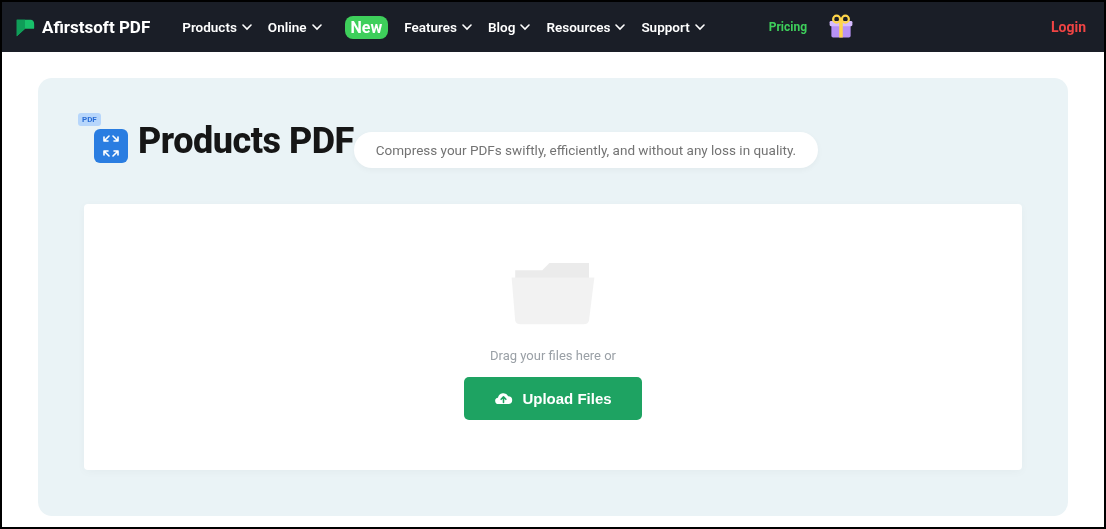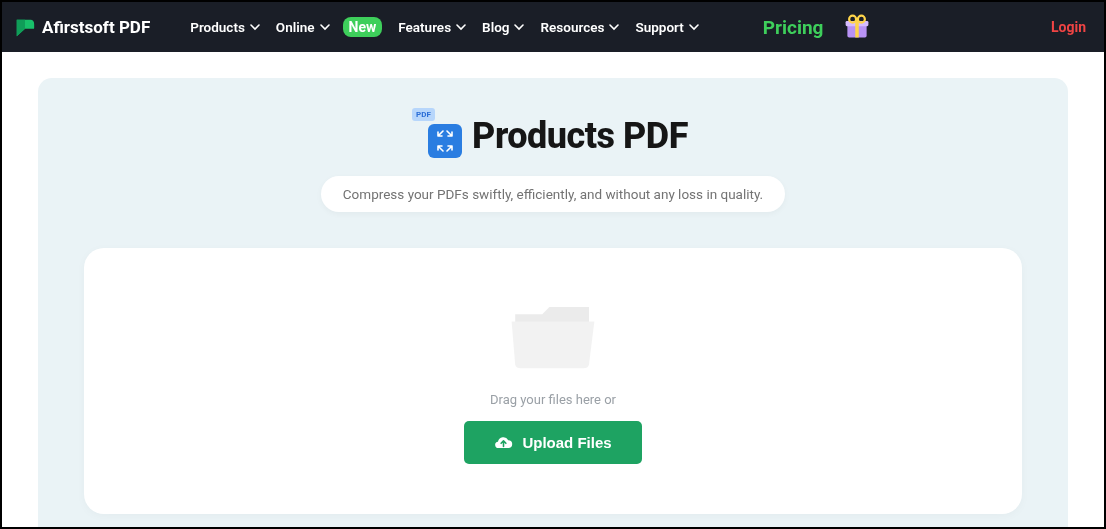--- a/index.html
+++ b/index.html
@@ -1,43 +1,43 @@
 <!DOCTYPE html>
 <html><head>
   <meta charset="utf-8">
   <style>
     * { margin: 0; padding: 0; box-sizing: border-box; }
     body { font-family: -apple-system, BlinkMacSystemFont, "Segoe UI", Roboto, Arial, sans-serif; width: 1106px; height: 529px; border: 2px solid #000; overflow: hidden; background: #fff; }
 
     
     .header { background: #1a1e27; height: 50px; display: flex; align-items: center; padding: 0 18px 0 12px; color: #fff; gap: 10px; }
-    .logo { display: flex; align-items: center; gap: 6px; font-weight: 700; font-size: 17px; margin-right: 30px; white-space: nowrap; }
+    .logo { display: flex; align-items: center; gap: 6px; font-weight: 700; font-size: 17px; margin-right: 22px; white-space: nowrap; }
     .logo-mark { width: 22px; height: 22px; }
     .nav { display: flex; align-items: center; gap: 16px; flex: 1; }
     .nav-item { display: flex; align-items: center; gap: 5px; font-size: 13.5px; font-weight: 600; color: #fff; white-space: nowrap; cursor: pointer; }
     .chevron { width: 10px; height: 10px; }
-    .badge-new { background: #3ecf5b; color: #fff; font-size: 14px; font-weight: 700; padding: 2px 6px; border-radius: 8px; margin-left: 8px; }
-    .nav-pricing { color: #3ecf5b; font-weight: 700; font-size: 19px; cursor: pointer; padding-left: 48px; }
+    .badge-new { background: #3ecf5b; color: #fff; font-size: 16px; font-weight: 700; padding: 2px 6px; border-radius: 8px; margin-left: 18px; }
+    .nav-pricing { color: #3ecf5b; font-weight: 700; font-size: 12px; cursor: pointer; padding-left: 48px; }
     .gift { width: 28px; height: 28px; margin-left: 4px; }
     .free-dl-btn { background: #fff; color: #0f9d58; font-weight: 700; font-size: 13px; border-radius: 999px; padding: 9px 30px; cursor: pointer; margin-left: 10px; white-space: nowrap; }
     .login { font-size: 14px; font-weight: 700; color: #ef4444; margin-left: 18px; cursor: pointer; }
 
     
     .main { padding: 26px 36px 0; }
     .panel { background: #eaf3f6; border-radius: 14px; padding: 36px 46px 46px; min-height: 430px; }
-    .title-wrap { display: flex; flex-direction: column; align-items: center; }
+    .title-wrap { display: flex; flex-direction: row; align-items: center; }
     .title-row { display: flex; align-items: center; gap: 10px; }
     .tool-icon { width: 44px; height: 44px; position: relative; }
     .tool-icon .pdf-tag { position: absolute; top: -6px; left: -6px; background: #b7d6fb; color: #2a6dd6; font-size: 8px; font-weight: 700; padding: 2px 4px; border-radius: 3px; }
     .tool-icon .square { width: 34px; height: 34px; background: #2a7de1; border-radius: 6px; position: absolute; bottom: 0; right: 0; display: grid; grid-template-columns: 1fr 1fr; grid-template-rows: 1fr 1fr; gap: 2px; padding: 6px; }
     .tool-icon .arrow { width: 100%; height: 100%; }
     .title-text { font-size: 36px; font-weight: 800; color: #161616; letter-spacing: -0.5px; }
     .subtitle-pill { margin-top: 18px; background: #fff; border-radius: 999px; padding: 10px 22px; font-size: 13.5px; color: #737373; box-shadow: 0 2px 6px rgba(0,0,0,0.04); }
 
-    .dropzone { background: #fff; border-radius: 20px; margin-top: 36px; padding: 48px 20px 50px; display: flex; flex-direction: column; align-items: center; box-shadow: 0 2px 10px rgba(0,0,0,0.03); }
+    .dropzone { background: #fff; border-radius: 4px; margin-top: 36px; padding: 48px 20px 50px; display: flex; flex-direction: column; align-items: center; box-shadow: 0 2px 10px rgba(0,0,0,0.03); }
     .folder-icon { width: 90px; height: 78px; opacity: 0.5; }
     .drag-text { margin-top: 18px; color: #9aa0a6; font-size: 13px; }
     .upload-btn { margin-top: 14px; background: #1ea362; color: #fff; font-weight: 700; font-size: 15px; border: none; border-radius: 5px; padding: 13px 30px; display: flex; align-items: center; gap: 9px; cursor: pointer; }
     .cloud-up { width: 19px; height: 15px; }
   </style>
 </head>
 <body>
 
 <header class="header">
   <div class="logo">

